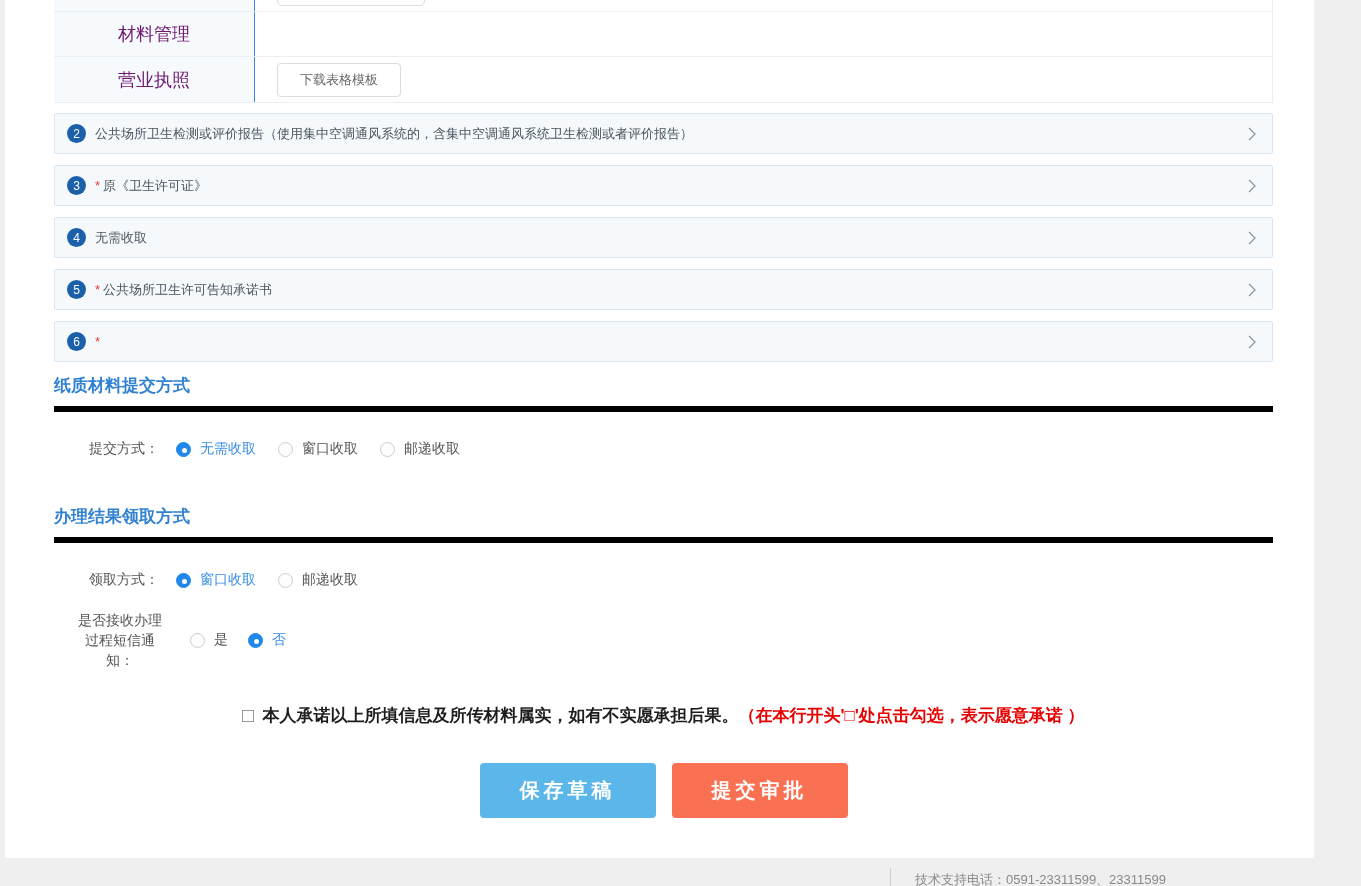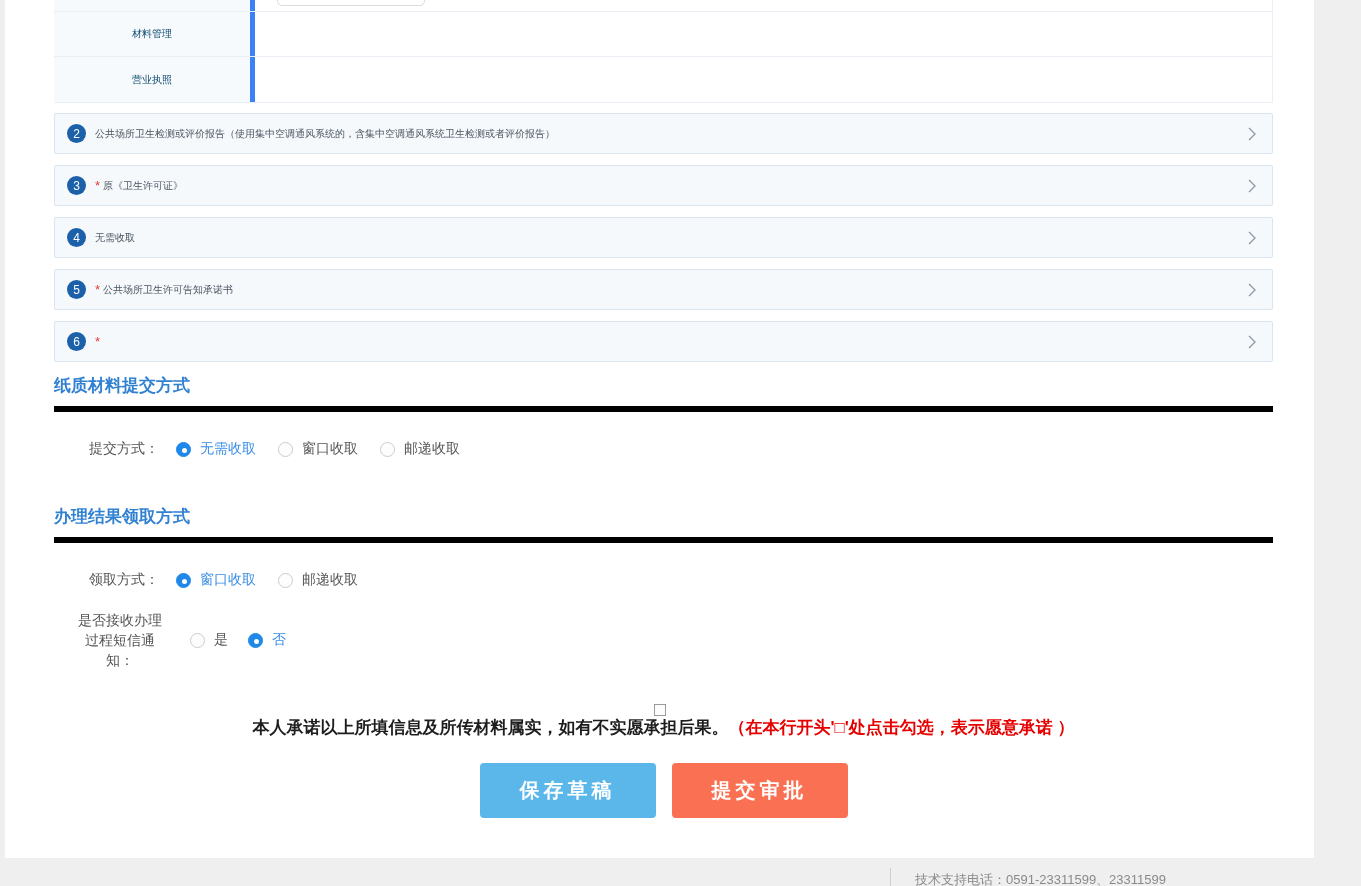--- a/index.html
+++ b/index.html
@@ -5,38 +5,38 @@
   * { margin:0; padding:0; box-sizing:border-box; }
   html,body { width:1361px; height:886px; overflow:hidden; background:#efefef;
     font-family:"Liberation Sans","DejaVu Sans",sans-serif; }
   .card { position:absolute; left:5px; top:0; width:1309px; height:858px; background:#ffffff; }
   .inner { position:absolute; left:49px; top:0; width:1219px; }
 
   
   .info-table { position:absolute; top:0; left:0; width:1219px; border-right:1px solid #e9eff5; }
   .tr { display:flex; border-bottom:1px solid #e9eff5; background:#fff; }
   .tr .th { width:201px; background:#f7fafd; display:flex; align-items:center; justify-content:center;
-    color:#0c4a6e; font-size:10px; border-right:5px solid #3b82f6; }
+    color:#701a75; font-size:18px; border-right:1px solid #3b82f6; }
   .tr .td { flex:1; position:relative; }
   .tr.partial { height:12px; }
   .tr.partial .th { background:#f7fafd; }
   .tr.row1 { height:45px; }
   .tr.row2 { height:46px; }
   .cut-button { position:absolute; left:22px; top:-30px; width:148px; height:36px;
     background:#fff; border:1px solid #dcdcdc; border-radius:5px; }
   .dl-button { position:absolute; left:22px; top:6px; width:124px; height:34px; background:#fff;
     border:1px solid #dcdcdc; border-radius:4px; color:#666; font-size:13px; cursor:pointer; }
 
   
   .accordion { position:absolute; top:113px; left:0; width:1219px; }
   .acc-item { height:41px; margin-bottom:11px; background:#f6f9fc; border:1px solid #d9e5f0;
     border-radius:2px; display:flex; align-items:center; cursor:pointer; }
   .badge { width:19px; height:19px; border-radius:50%; background:#1b60a8; color:#fff; font-size:12px;
     display:flex; align-items:center; justify-content:center; margin-left:12px; flex:none; }
-  .acc-label { margin-left:9px; font-size:10px; color:#4a5560; }
+  .acc-label { margin-left:9px; font-size:13px; color:#4a5560; }
   .star { color:#e03c3c; font-size:13px; margin:0 3px 0 9px; }
   .star + .acc-label { margin-left:0; }
   .chev { margin-left:auto; margin-right:16px; display:flex; align-items:center; }
 
   
   .section-head { position:absolute; left:0; width:1219px; padding-bottom:9px;
     border-bottom:6px solid #000000; }
   .section-head .h { font-size:17px; font-weight:bold; color:#3181d2; }
   .sh1 { top:374px; }
   .sh2 { top:505px; }
@@ -57,21 +57,21 @@
   .opt.selected .opt-label { color:#3a8ee6; }
 
   
   .sms-label { position:absolute; left:24px; top:610px; width:84px; font-size:14px; color:#555;
     line-height:20px; text-align:center; }
   .sms-opts { position:absolute; left:120px; top:631px; display:flex; align-items:center; }
   .sms-opts .opt { margin-right:20px; }
 
   
   .agreement { position:absolute; top:704px; left:0; width:1219px; display:flex;
-    align-items:center; justify-content:center; cursor:default;flex-direction:column; }
+    align-items:center; justify-content:center; cursor:default; }
   .checkbox { width:12px; height:12px; border:1px solid #9b9b9b; background:#fdfdfd; margin-right:8px;
     flex:none; cursor:pointer; }
   .agree-text { font-size:17px; font-weight:bold; color:#1d1d1d; white-space:nowrap; }
   .agree-red { color:#e60000; }
 
   
   .actions { position:absolute; top:763px; left:0; width:1219px; display:flex;
     justify-content:center; gap:16px; }
   .btn { width:176px; height:55px; border:none; border-radius:4px; color:#fff; font-size:20px;
     font-weight:bold; letter-spacing:4px; cursor:pointer;
@@ -97,20 +97,23 @@
         <div class="td">
           <div class="cut-button"></div>
         </div>
       </div>
       <div class="tr row1">
         <div class="th">材料管理</div>
         <div class="td"></div>
       </div>
       <div class="tr row2">
         <div class="th">营业执照</div>
+        <div class="td">
+          <button class="dl-button">下载表格模板</button>
+        </div>
       </div>
     </div>
 
     <div class="accordion">
       <div class="acc-item">
         <span class="badge">2</span>
         <span class="acc-label">公共场所卫生检测或评价报告（使用集中空调通风系统的，含集中空调通风系统卫生检测或者评价报告）</span>
         <span class="chev">
           <svg width="8" height="14" viewBox="0 0 8 14">
               <polyline points="1,1 7,7 1,13" fill="none" stroke="#8b98a5" stroke-width="1.3"></polyline>

